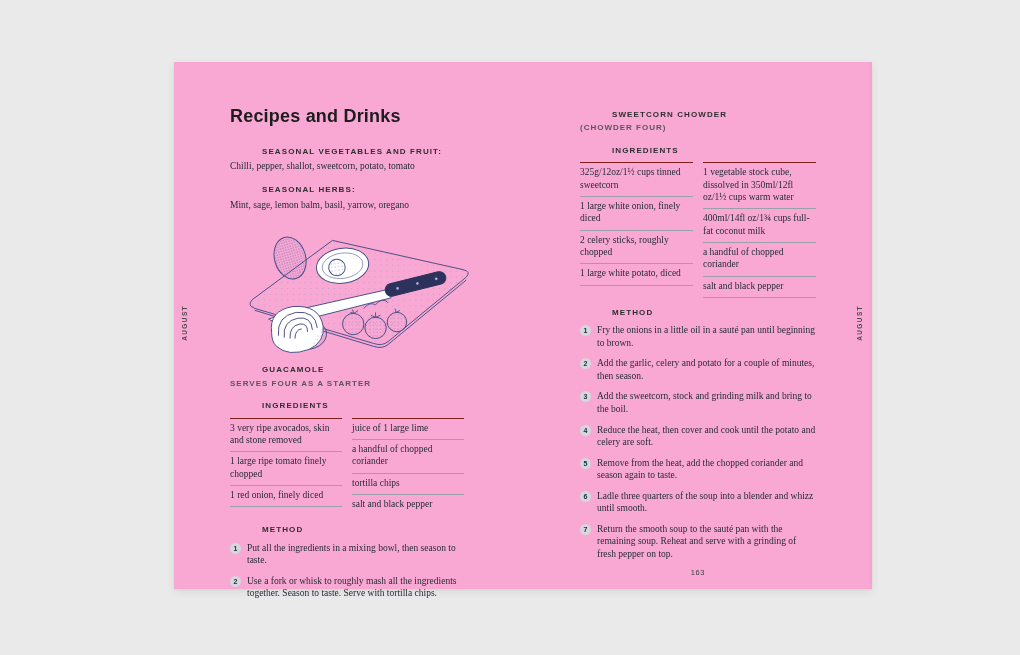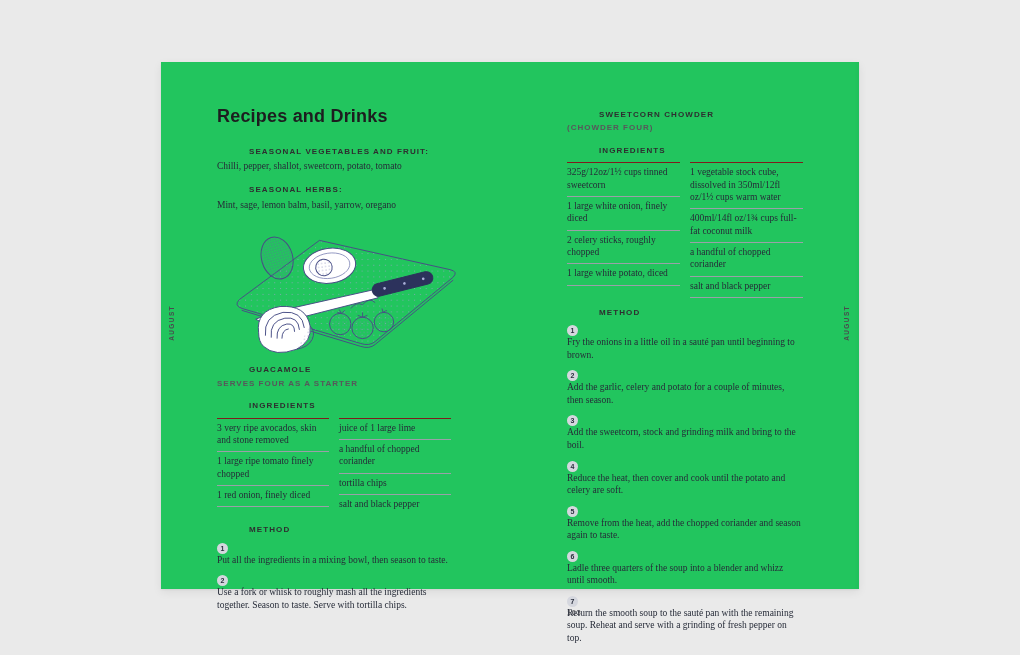--- a/index.html
+++ b/index.html
@@ -1,20 +1,20 @@
 <!DOCTYPE html>
 <html><head>
 <meta charset="utf-8">
 <style>
   html,body{margin:0;padding:0;}
   body{width:1020px;height:655px;background:#eaeaea;overflow:hidden;
        font-family:"Liberation Serif",serif;}
   .stage{position:relative;width:1020px;height:655px;background:#eaeaea;}
-  .page{position:absolute;left:161px;top:62px;width:698px;height:527px;
-        background:#22c55e;
+  .page{position:absolute;left:174px;top:62px;width:698px;height:527px;
+        background:#f9a8d4;
         box-shadow:0 3px 9px rgba(0,0,0,0.07),0 1px 2px rgba(0,0,0,0.05),
                    inset -3px 0 4px -2px rgba(0,0,0,0.04);}
   
   .tab{position:absolute;writing-mode:vertical-rl;transform:rotate(180deg);
        font-family:"Liberation Sans",sans-serif;font-size:6.5px;font-weight:bold;
        letter-spacing:1.4px;color:#4a4a4e;}
   .tab-left{left:7px;top:243px;}
   .tab-right{right:9px;top:243px;}
   
   .col{position:absolute;top:0;}
@@ -30,29 +30,29 @@
   .body-text{font-size:9.5px;color:#262b38;line-height:1.35;margin:0 0 12px;}
   .illo{margin:2px 0 2px 8px;}
   .h-ing{margin-top:10px;}
   .h-method{margin-top:10px;margin-bottom:6px;}
   .ing-table{display:flex;gap:10px;margin-top:6px;}
   .ing-col{flex:1;border-top:1px solid #7f1d1d;}
   .ing-row{font-size:9.5px;color:#262b38;line-height:1.3;
            padding:3px 0 5px;border-bottom:1px solid #9aa0a8;}
   .ing-col.no-last .ing-row:last-child{border-bottom:none;}
   .method{margin-top:2px;}
-  .step{display:flex;margin-bottom:8px;flex-direction:column;}
+  .step{display:flex;margin-bottom:8px;}
   .step-num{flex:0 0 11px;width:11px;height:11px;border-radius:50%;
             background:#d5d7de;color:#2a2f3e;text-align:center;
             font-family:"Liberation Sans",sans-serif;font-size:7px;font-weight:bold;
             line-height:11px;margin-right:6px;margin-top:1px;}
   .step-text{font-size:9.5px;color:#262b38;line-height:1.32;}
-  .page-number{position:absolute;left:406px;top:506px;width:236px;text-align:left;
+  .page-number{position:absolute;left:406px;top:506px;width:236px;text-align:center;
                font-family:"Liberation Sans",sans-serif;font-size:7.5px;
-               font-weight:normal;letter-spacing:0.6px;color:#3c3c44;margin-top:40px;}
+               font-weight:normal;letter-spacing:0.6px;color:#3c3c44;}
 </style>
 </head>
 <body>
 
 <div class="stage">
   <div class="page">
 
     <div class="tab tab-left">AUGUST</div>
     <div class="tab tab-right">AUGUST</div>
 

